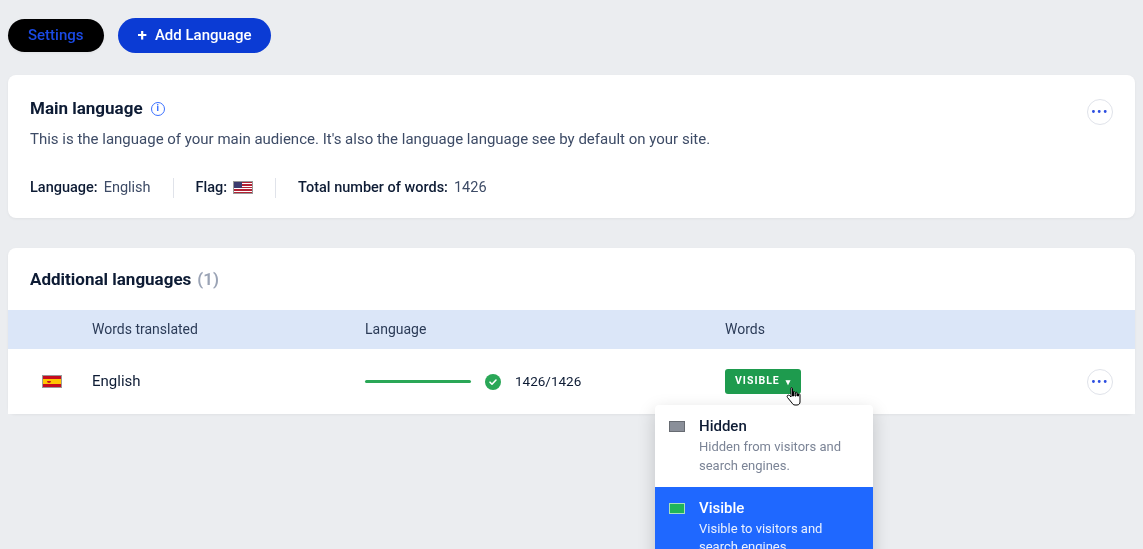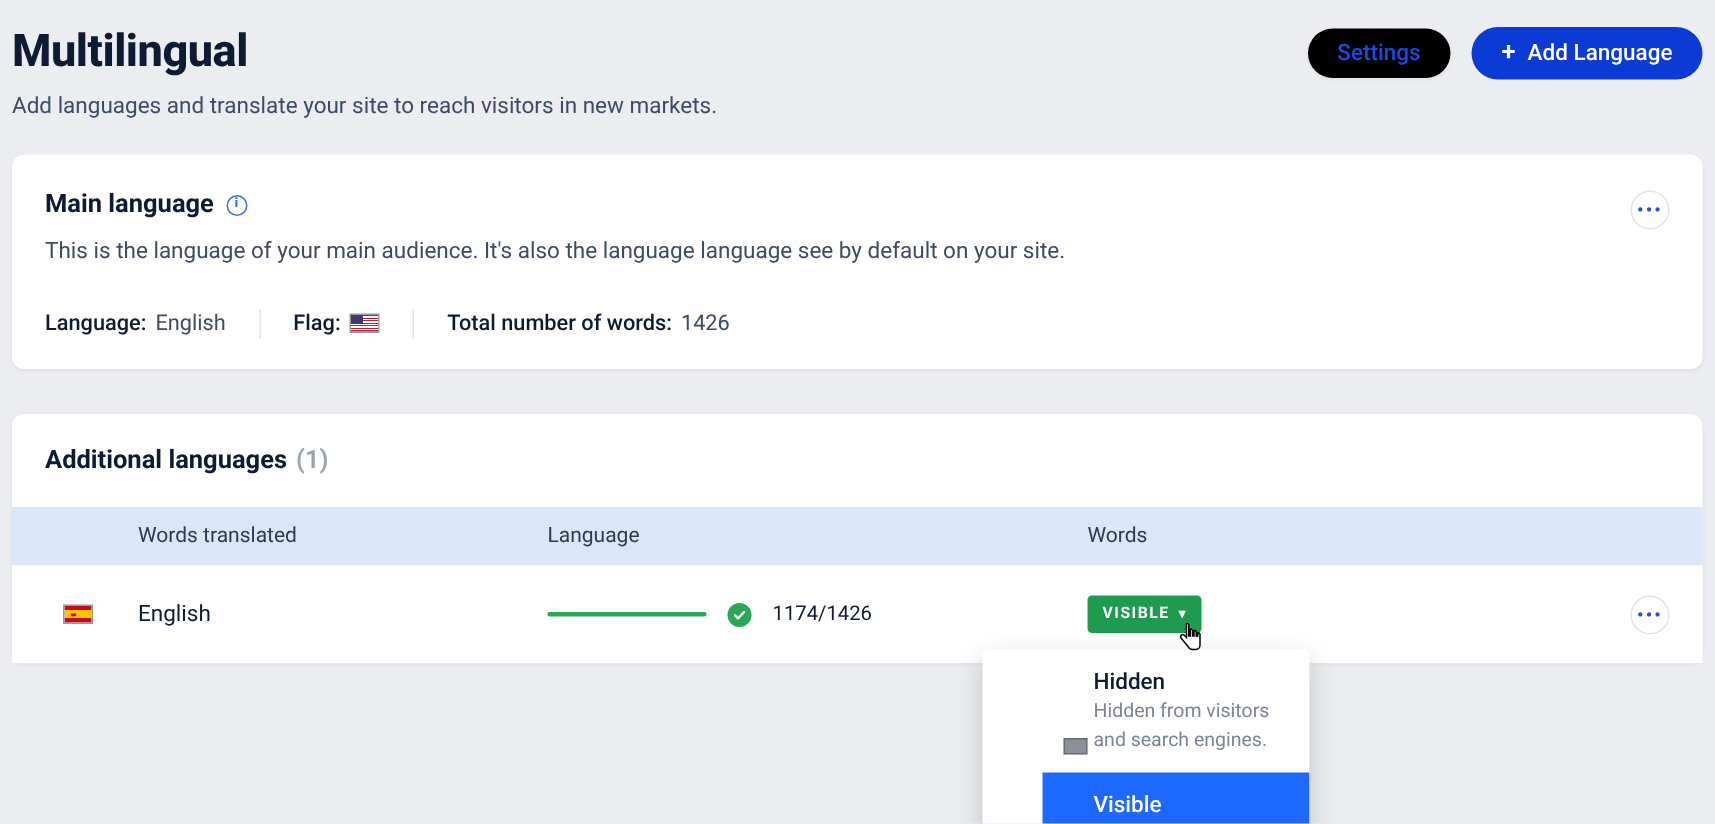--- a/index.html
+++ b/index.html
@@ -231,21 +231,21 @@
     position:absolute;
     top:36px;left:-70px;
     width:218px;
     background:#fff;
     border-radius:4px;
     box-shadow:0 6px 18px rgba(0,0,0,.18);
     overflow:hidden;
     z-index:10;
   }
   .opt{
-    display:flex;gap:4px;padding:12px 14px;align-items:flex-end;cursor:pointer;margin-left:40px;
+    display:flex;gap:14px;padding:12px 14px;align-items:flex-start;cursor:pointer;
   }
   .opt .swatch{
     width:16px;height:11px;border:1px solid rgba(0,0,0,.25);margin-top:4px;flex:none;
   }
   .opt.hidden-opt .swatch{background:#8a8f99;}
   .opt.visible-opt{background:#1f68ff;color:#fff;}
   .opt.visible-opt .swatch{background:#20b558;border-color:rgba(255,255,255,.6);}
   .opt .opt-title{font-size:15px;font-weight:500;line-height:1.2;}
   .opt .opt-desc{font-size:13px;margin-top:3px;}
   .opt.hidden-opt .opt-title{color:#0d1b34;}
@@ -255,24 +255,20 @@
     position:absolute;top:18px;left:60px;z-index:20;
   }
   .cursor svg{display:block;}
 </style>
 </head>
 <body>
 
 <div class="page">
 
   <div class="top">
-    <div>
-      <h1 class="title">Multilingual</h1>
-      <p class="subtitle">Add languages and translate your site to reach visitors in new markets.</p>
-    </div>
     <div class="top-actions">
       <button class="btn secondary">Settings</button>
       <button class="btn primary">
         <span class="plus">+</span>
         <span>Add Language</span>
       </button>
     </div>
   </div>
 
   <div class="card main">
@@ -322,21 +318,21 @@
           <span class="flag es"></span>
         </div>
       <div class="lang-name">English</div>
       <div class="translated">
         <span class="bar"></span>
         <span class="check">
           <svg width="10" height="10" viewBox="0 0 10 10">
               <path d="M2 5.2 L4 7.2 L8 3" stroke="#fff" stroke-width="1.6" fill="none" stroke-linecap="round" stroke-linejoin="round"></path>
             </svg>
         </span>
-        <span class="count-txt">1174/1426</span>
+        <span class="count-txt">1426/1426</span>
       </div>
       <div class="status-cell">
         <span class="badge">
           <span>VISIBLE</span>
           <span class="chev">▾</span>
         </span>
 
         <span class="cursor">
           <svg width="18" height="20" viewBox="0 0 18 20">
             <path d="M6 1 L6 10 L4.5 8.5 C4 8 3 8 2.5 8.5 C2 9 2 10 2.5 10.5 L7 16 C7.5 17 8.5 18 10 18 L12 18 C14 18 15 16.5 15 15 L15 8 C15 7 14 6.5 13.5 7 L13.5 9 L12.5 9 L12.5 6.5 C12.5 5.5 11.5 5 11 5.5 L11 9 L10 9 L10 5.5 C10 4.5 9 4 8.5 4.5 L8.5 9 L7.5 9 L7.5 1.5 C7.5 .5 6 .3 6 1 Z" fill="#fff" stroke="#000" stroke-width="1"></path>

